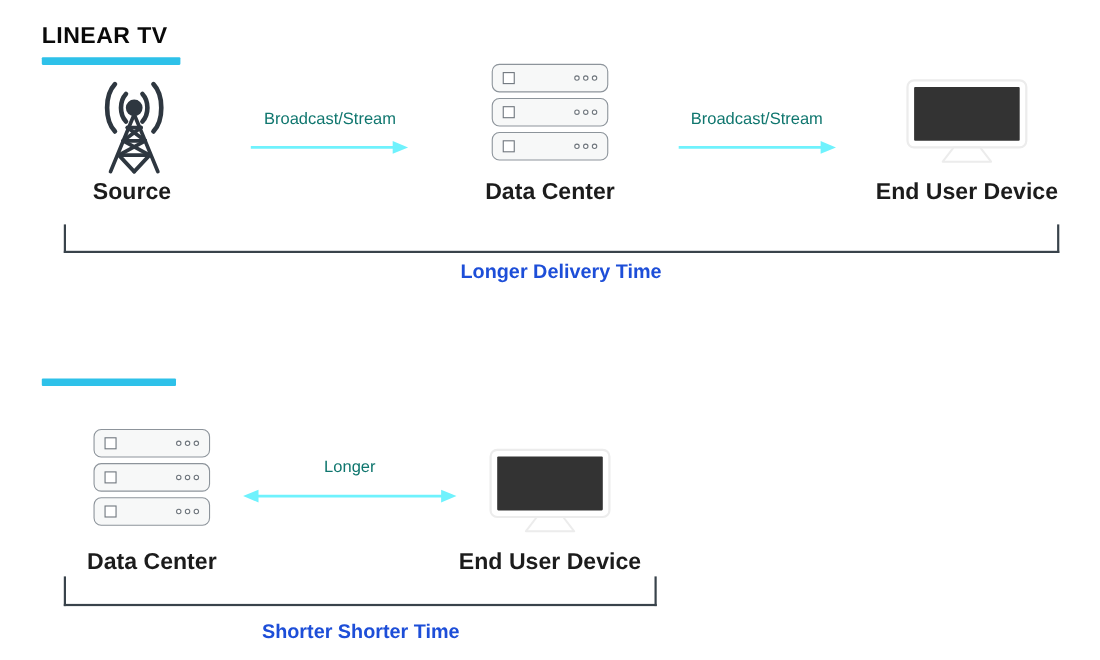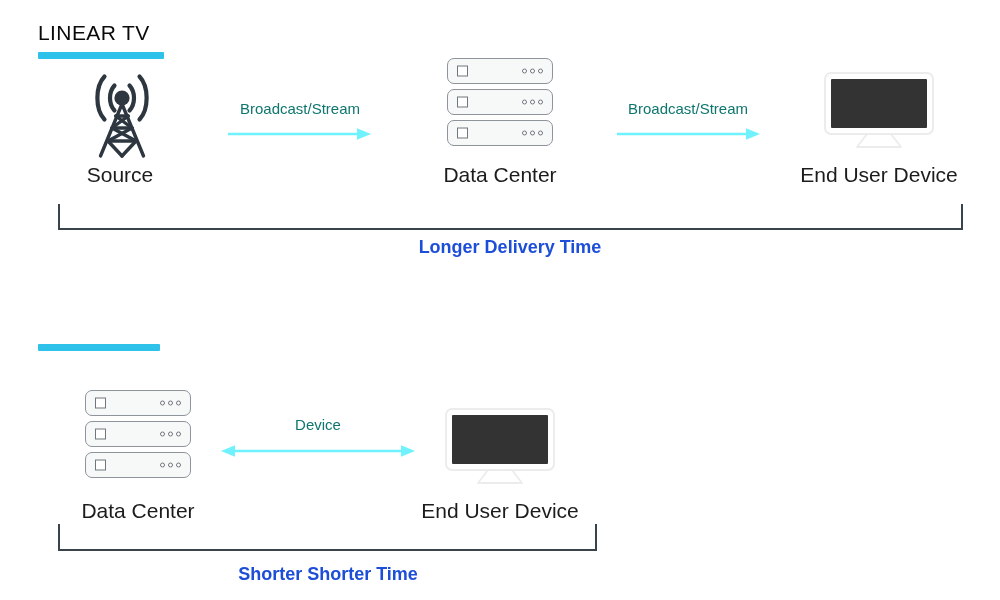--- a/index.html
+++ b/index.html
@@ -17,38 +17,38 @@
     position: relative;
     width: 1000px;
     height: 600px;
     background: #ffffff;
     overflow: hidden;
   }
 
   
   .section-heading {
     position: absolute;
-    font-weight: 400;
+    font-weight: 700;
     font-size: 21px;
     letter-spacing: 0.4px;
     color: #0a0a0a;
     white-space: nowrap;
     line-height: 1;
   }
   .heading-rule {
     position: absolute;
     height: 7px;
     border-radius: 1px;
   }
 
   
   .node-label {
     position: absolute;
     font-size: 21px;
-    font-weight: 400;
+    font-weight: 700;
     color: #1c1c1c;
     white-space: nowrap;
     text-align: center;
     line-height: 1;
   }
 
   
   .edge-label {
     position: absolute;
     font-size: 15px;
@@ -262,21 +262,21 @@
       <span class="leds">
           <i></i>
           <i></i>
           <i></i>
         </span>
     </div>
   </div>
 
   <div class="node-label" style="left:38px; top:500px; width:200px;">Data Center</div>
 
-  <div class="edge-label" style="left:233px; top:417px; width:170px;">Device</div>
+  <div class="edge-label" style="left:233px; top:417px; width:170px;">Longer</div>
 
   <div class="abs" style="left:221px; top:443px;">
     <svg width="194" height="16" viewBox="0 0 194 16" aria-hidden="true">
       <line x1="12" y1="8" x2="182" y2="8" stroke="#6ff2fd" stroke-width="2.6"></line>
       <polygon points="14,2.2 0,8 14,13.8" fill="#6ff2fd"></polygon>
       <polygon points="180,2.2 194,8 180,13.8" fill="#6ff2fd"></polygon>
     </svg>
   </div>
 
   <div class="monitor" style="left:445px; top:408px; width:110px; height:75px;">

